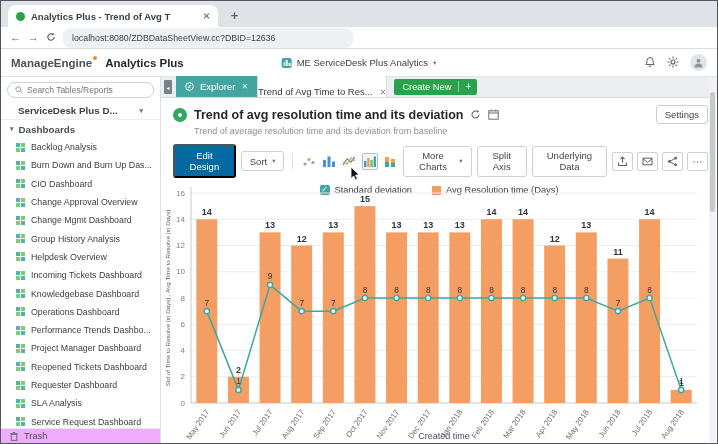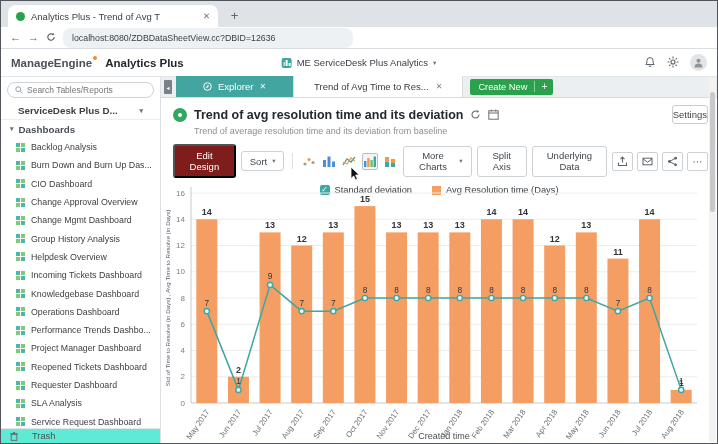--- a/index.html
+++ b/index.html
@@ -1,20 +1,20 @@
 <!DOCTYPE html>
 <html><head>
 <meta charset="utf-8">
 <style>
   * { margin:0; padding:0; box-sizing:border-box; }
   body { font-family:"Liberation Sans", sans-serif; background:#fff; }
   .window { position:relative; width:718px; height:444px; border:1px solid #51565c; background:#fff; overflow:hidden; }
 
   
-  .tabstrip { position:absolute; top:0; left:0; right:0; height:26px; background:#dfe2e7; display:flex; align-items:flex-end; padding-left:7px; }
+  .tabstrip { position:absolute; top:0; left:0; right:0; height:26px; background:#dfe2e7; display:flex; align-items:flex-end; padding-left:7px;font-weight:bold; }
   .btab { width:210px; height:22px; background:#fff; border-radius:8px 8px 0 0; display:flex; align-items:center; gap:6px; padding:0 8px; font-size:9.5px; color:#3c4043; white-space:nowrap; overflow:hidden; }
   .favicon { width:9px; height:9px; border-radius:50%; background:#2aa24b; flex:0 0 auto; }
   .btab-title { flex:1; overflow:hidden; text-overflow:ellipsis; }
   .btab-close { color:#70757a; font-size:8.5px; }
   .newtab { width:17px; height:17px; margin:0 0 3px 8px; display:flex; align-items:center; justify-content:center; color:#5f6368; font-size:13px; border-radius:50%; }
   .navbar { position:absolute; top:26px; left:0; right:0; height:22px; background:#fff; border-bottom:1px solid #d9dce0; display:flex; align-items:center; gap:7px; padding:0 9px; }
   .navbtn { color:#5f6368; font-size:11px; line-height:1; }
   .urlbar { width:290px; height:20px; background:#eef1f3; border-radius:8px; display:flex; align-items:center; padding:0 9px; font-size:8.8px; color:#3c4043; }
 
   
@@ -32,43 +32,43 @@
   .sidebar { position:absolute; top:76px; left:0; width:160px; bottom:0; background:#fff; border-right:1px solid #dcdfe3; overflow:hidden; }
   .search { margin:5px 6px 4px 6px; height:16px; border:1px solid #cdd2d7; border-radius:9px; display:flex; align-items:center; gap:4px; padding:0 7px; }
   .search input { border:none; outline:none; flex:1; font-size:8.5px; color:#5f6368; font-family:"Liberation Sans",sans-serif; background:transparent; }
   .ws-row { height:18px; display:flex; align-items:center; padding:0 17px; font-size:9.8px; font-weight:bold; color:#3c4043; border-bottom:1px solid #eceef0; }
   .ws-row .caret { margin-left:auto; font-size:7px; color:#70757a; }
   .section-row { height:18px; display:flex; align-items:center; gap:5px; padding:0 9px; font-size:9.8px; font-weight:bold; color:#4a5056; }
   .section-row .caret { font-size:7px; color:#70757a; }
   .sd-list { }
   .sd-item { height:18.3px; display:flex; align-items:center; gap:6px; padding:0 4px 0 15px; font-size:8.8px; color:#3c4043; white-space:nowrap; }
   .sd-item .sd-label { overflow:hidden; text-overflow:ellipsis; }
-  .trash-row { position:absolute; bottom:0; left:0; width:159px; height:15px; background:#5eead4; border-top:1px solid #e4e7ea; display:flex; align-items:center; gap:14px; padding:0 9px; font-size:9.3px; color:#4a5056; }
+  .trash-row { position:absolute; bottom:0; left:0; width:159px; height:15px; background:#f0abfc; border-top:1px solid #e4e7ea; display:flex; align-items:center; gap:6px; padding:0 9px; font-size:9.3px; color:#4a5056; }
 
   
   .tabbar { position:absolute; top:76px; left:160px; right:0; height:21px; background:#eceff1; border-bottom:1px solid #d8dcdf; display:flex; align-items:flex-end; padding-left:3px; }
   .collapse-handle { width:8px; height:14px; background:#79818a; color:#fff; font-size:6px; display:flex; align-items:center; justify-content:center; margin:0 4px 3px 0; border-radius:1px; }
-  .tab-explorer { height:21px; background:#43a5a0; color:#fff; display:flex; align-items:center; gap:6px; padding:0 27px; font-size:9.5px;margin-top:25px; }
+  .tab-explorer { height:21px; background:#43a5a0; color:#fff; display:flex; align-items:center; gap:6px; padding:0 9px; font-size:9.5px;margin-top:25px; }
   .tab-explorer .x { font-size:8px; color:#e8f4f3; }
-  .tab-report { height:21px; background:#fff; color:#343a40; display:flex; align-items:center; gap:7px; padding:0 20px; font-size:9.5px; border-left:1px solid #d8dcdf; border-right:1px solid #d8dcdf; }
+  .tab-report { height:21px; background:#fff; color:#343a40; display:flex; align-items:flex-end; gap:7px; padding:0 0; font-size:9.5px; border-left:1px solid #d8dcdf; border-right:1px solid #d8dcdf; }
   .tab-report .x { font-size:8px; color:#80868b; }
   .btn-create { height:16px; margin:0 0 2.5px 7px; background:#2aa24b; color:#fff; border-radius:2px; display:flex; align-items:center; font-size:9.3px; padding:0 0 0 8px; }
   .btn-create .plus { border-left:1px solid rgba(255,255,255,.45); margin-left:7px; padding:0 6px; font-size:10px; }
 
   
   .main { position:absolute; top:97px; left:160px; right:0; bottom:0; background:#fff; }
   .title-row { display:flex; align-items:center; gap:7px; padding:7px 9px 0 12px; }
   .report-ic { width:14px; height:14px; border-radius:50%; background:#31a75f; display:flex; align-items:center; justify-content:center; flex:0 0 auto; }
   .report-ic i { width:4px; height:4px; background:#fff; border-radius:50%; }
   .rtitle { font-size:12.5px; font-weight:bold; color:#24292e; }
   .t-ic { display:flex; align-items:center; }
-  .settings-btn { margin-left:auto; border:1px solid #c9cdd1; border-radius:3px; font-size:9.5px; color:#40464c; padding:3px 0; background:#fff; }
+  .settings-btn { margin-left:auto; border:1px solid #c9cdd1; border-radius:3px; font-size:9.5px; color:#40464c; padding:3px 8px; background:#fff; }
   .subtitle { padding:2px 0 0 33px; font-size:9px; color:#8a9095; }
   .toolbar { display:flex; align-items:center; gap:5px; padding:8px 9px 0 12px; }
-  .btn-green { background:#7f1d1d; color:#fff; border-radius:3px; font-size:9.5px; padding:4px 9px; }
+  .btn-green { background:#0369a1; color:#fff; border-radius:3px; font-size:9.5px; padding:4px 9px; }
   .btn { border:1px solid #ccd1d5; border-radius:3px; font-size:9.5px; color:#40464c; background:#fff; padding:3.5px 8px; display:flex; gap:5px; align-items:center; }
   .btn .caret, .tb-caret { font-size:6.5px; color:#70757a; }
   .vsep { width:1px; height:16px; background:#dde0e3; margin:0 3px; }
   .chart-type { width:18px; height:17px; display:flex; align-items:center; justify-content:center; border-radius:2px; }
   .chart-type.sel { border:1px solid #b9bfc4; background:#f3f5f6; }
   .icon-group { margin-left:auto; display:flex; gap:4px; }
   .icon-btn { width:21px; height:19px; border:1px solid #ccd1d5; border-radius:2px; background:#fff; display:flex; align-items:center; justify-content:center; color:#5f6368; font-size:10px; }
   .legend-row { display:flex; justify-content:center; align-items:center; gap:20px; padding:7px 0 0 0; font-size:9.3px; color:#3c4043; }
   .lg-item { display:flex; align-items:center; gap:5px; }
   .lg-check { width:10px; height:10px; border-radius:2px; color:#fff; font-size:8px; line-height:10px; text-align:center; }

